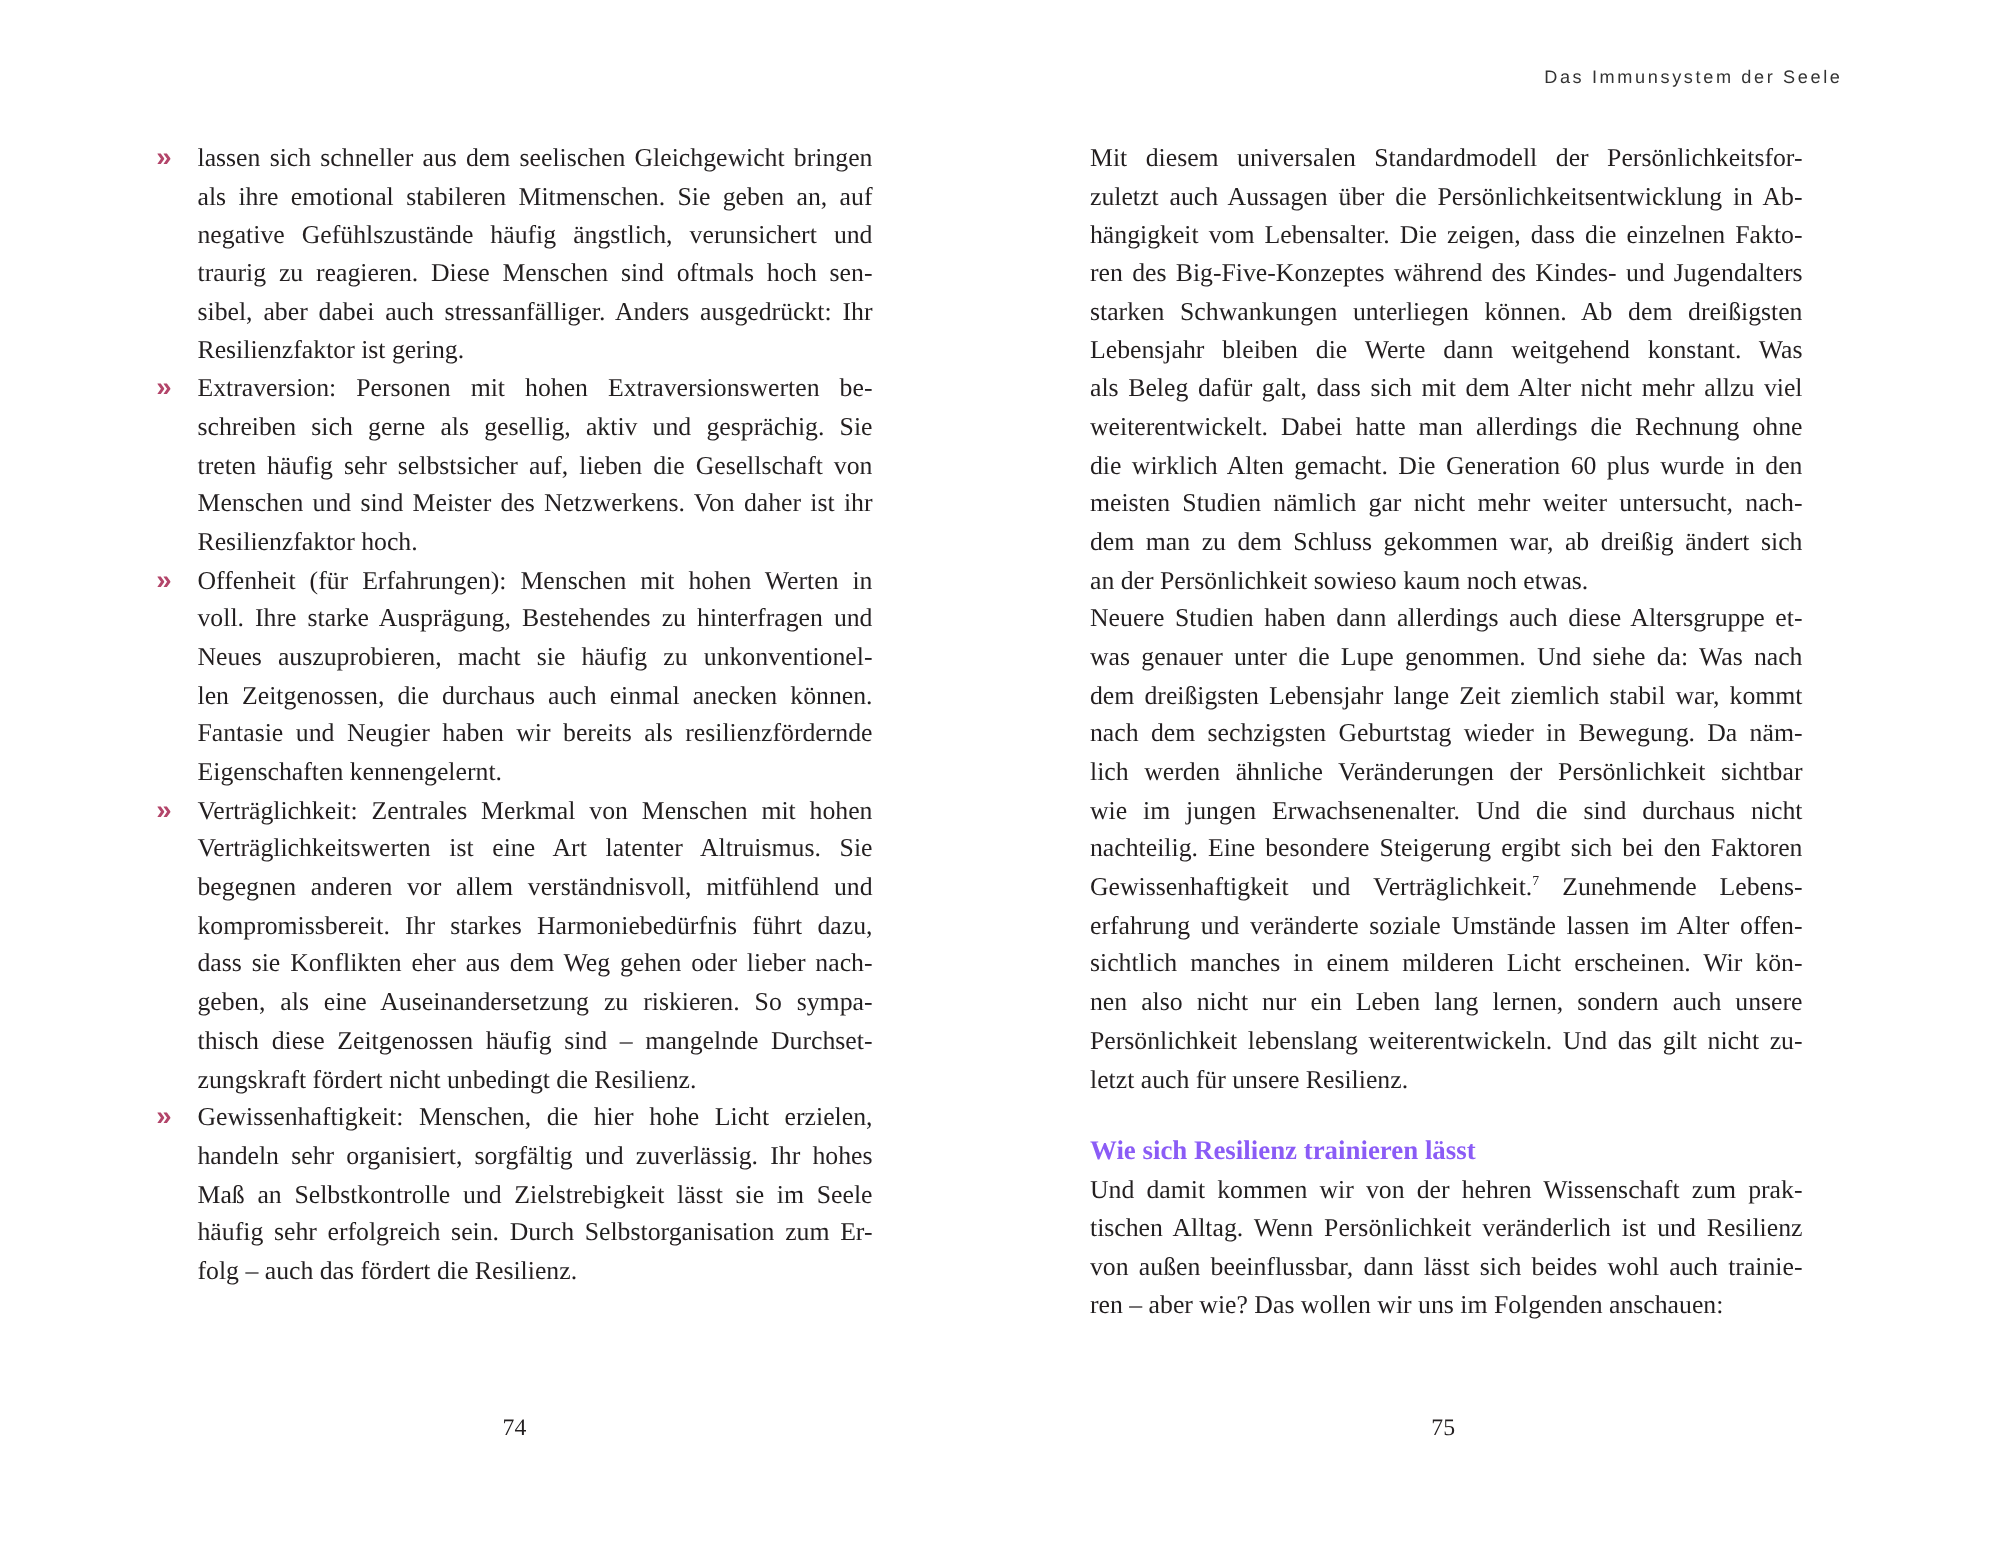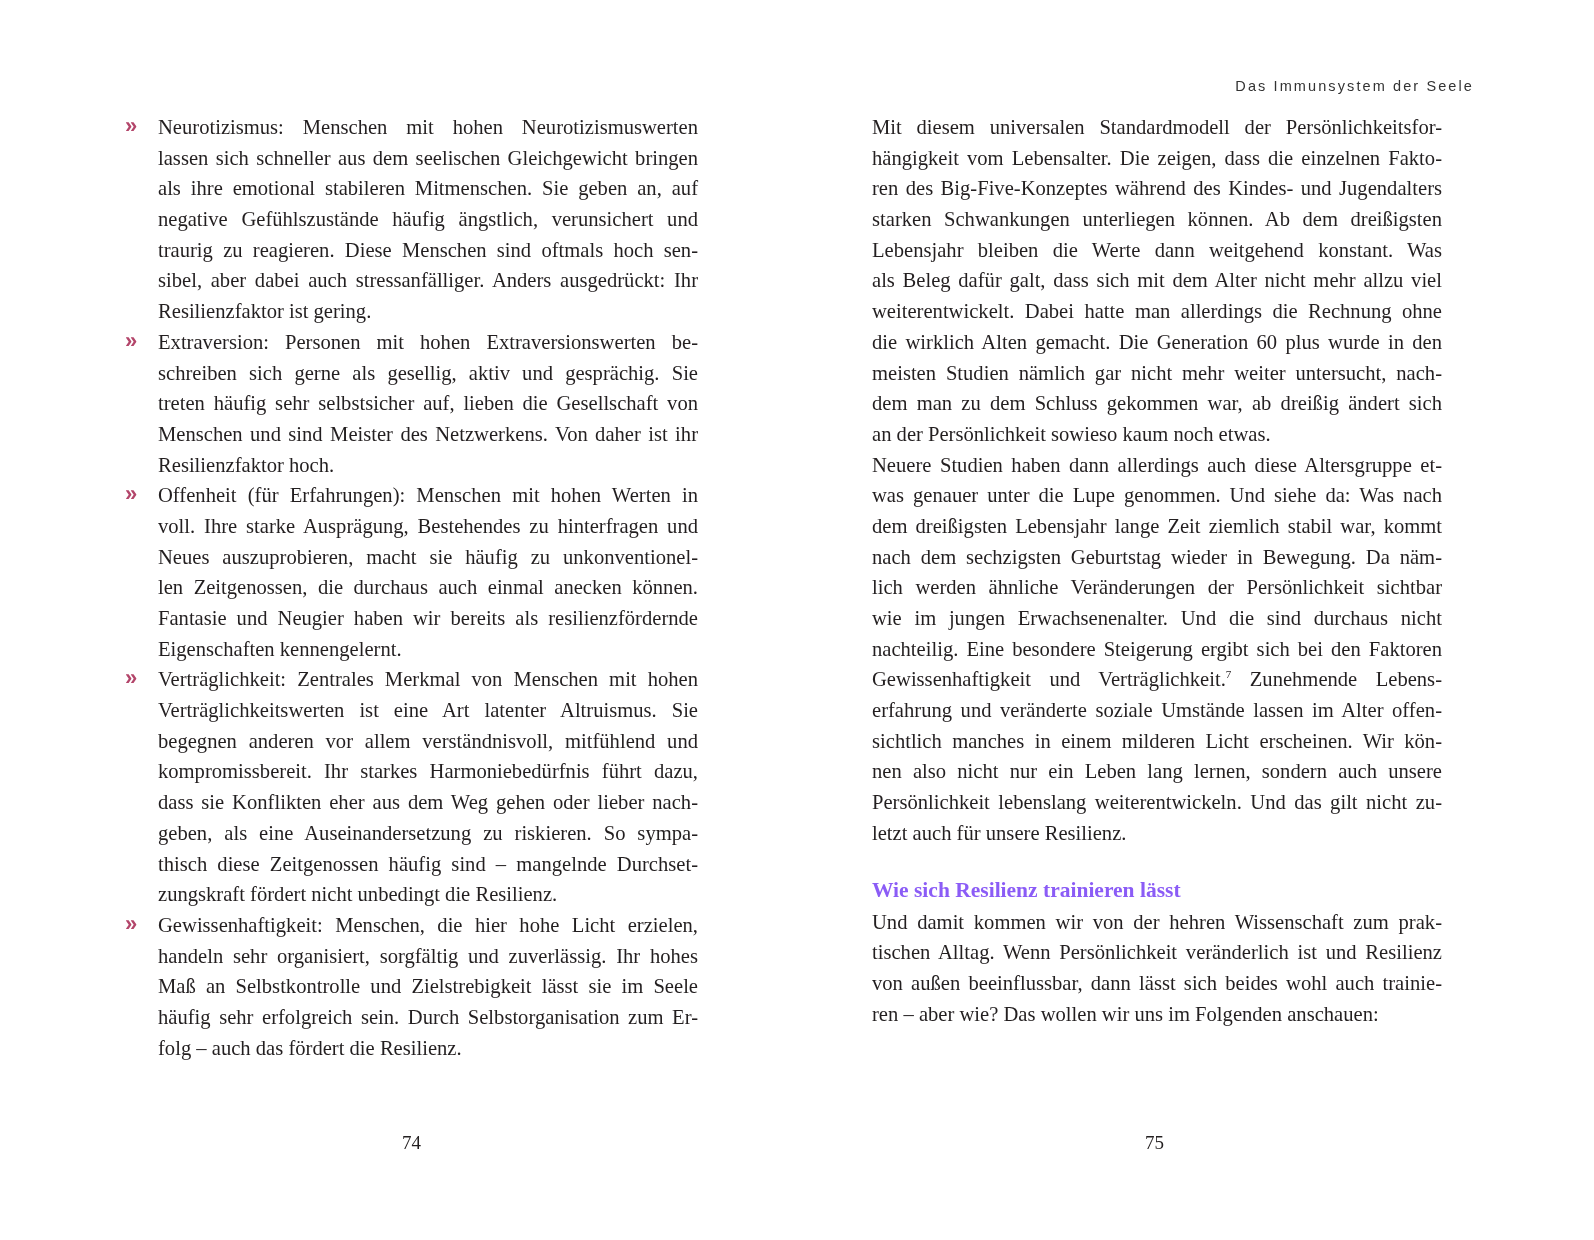--- a/index.html
+++ b/index.html
@@ -11,21 +11,20 @@
       color: #231f20;
       font-family: "Liberation Serif", "DejaVu Serif", serif;
     }
     .running-head {
       position: absolute;
       top: 54px; right: 120px;
       font-family: "Liberation Sans", "DejaVu Sans", sans-serif;
       font-size: 14.5px;
       letter-spacing: 2.1px;
       color: #333;
-      margin-top: 24px;
     }
     .page { position: absolute; top: 112px; }
     .page-left { left: 158px; width: 540px; }
     .page-right { left: 872px; width: 570px; }
     .line {
       display: block;
       height: 30.7px;
       line-height: 30.7px;
       font-size: 20.6px;
       white-space: nowrap;
@@ -66,21 +65,20 @@
   </style>
 </head>
 <body>
 
 <div class="running-head">Das Immunsystem der Seele</div>
 
 <div class="page page-left">
 
   <div class="bullet-item">
     <span class="bullet">»</span>
-    <span class="line">Neurotizismus: Menschen mit hohen Neurotizismuswerten</span>
     <span class="line">lassen sich schneller aus dem seelischen Gleichgewicht bringen</span>
     <span class="line">als ihre emotional stabileren Mitmenschen. Sie geben an, auf</span>
     <span class="line">negative Gefühlszustände häufig ängstlich, verunsichert und</span>
     <span class="line">traurig zu reagieren. Diese Menschen sind oftmals hoch sen-</span>
     <span class="line">sibel, aber dabei auch stressanfälliger. Anders ausgedrückt: Ihr</span>
     <span class="line last">Resilienzfaktor ist gering.</span>
   </div>
 
   <div class="bullet-item">
     <span class="bullet">»</span>
@@ -121,20 +119,21 @@
     <span class="line">häufig sehr erfolgreich sein. Durch Selbstorganisation zum Er-</span>
     <span class="line last">folg – auch das fördert die Resilienz.</span>
   </div>
 </div>
 
 <div class="page-number pn-left">74</div>
 
 <div class="page page-right">
   <div>
     <span class="line">Mit diesem universalen Standardmodell der Persönlichkeitsfor-</span>
+    <span class="line">zuletzt auch Aussagen über die Persönlichkeitsentwicklung in Ab-</span>
     <span class="line">hängigkeit vom Lebensalter. Die zeigen, dass die einzelnen Fakto-</span>
     <span class="line">ren des Big-Five-Konzeptes während des Kindes- und Jugendalters</span>
     <span class="line">starken Schwankungen unterliegen können. Ab dem dreißigsten</span>
     <span class="line">Lebensjahr bleiben die Werte dann weitgehend konstant. Was</span>
     <span class="line">als Beleg dafür galt, dass sich mit dem Alter nicht mehr allzu viel</span>
     <span class="line">weiterentwickelt. Dabei hatte man allerdings die Rechnung ohne</span>
     <span class="line">die wirklich Alten gemacht. Die Generation 60 plus wurde in den</span>
     <span class="line">meisten Studien nämlich gar nicht mehr weiter untersucht, nach-</span>
     <span class="line">dem man zu dem Schluss gekommen war, ab dreißig ändert sich</span>
     <span class="line last">an der Persönlichkeit sowieso kaum noch etwas.</span>

